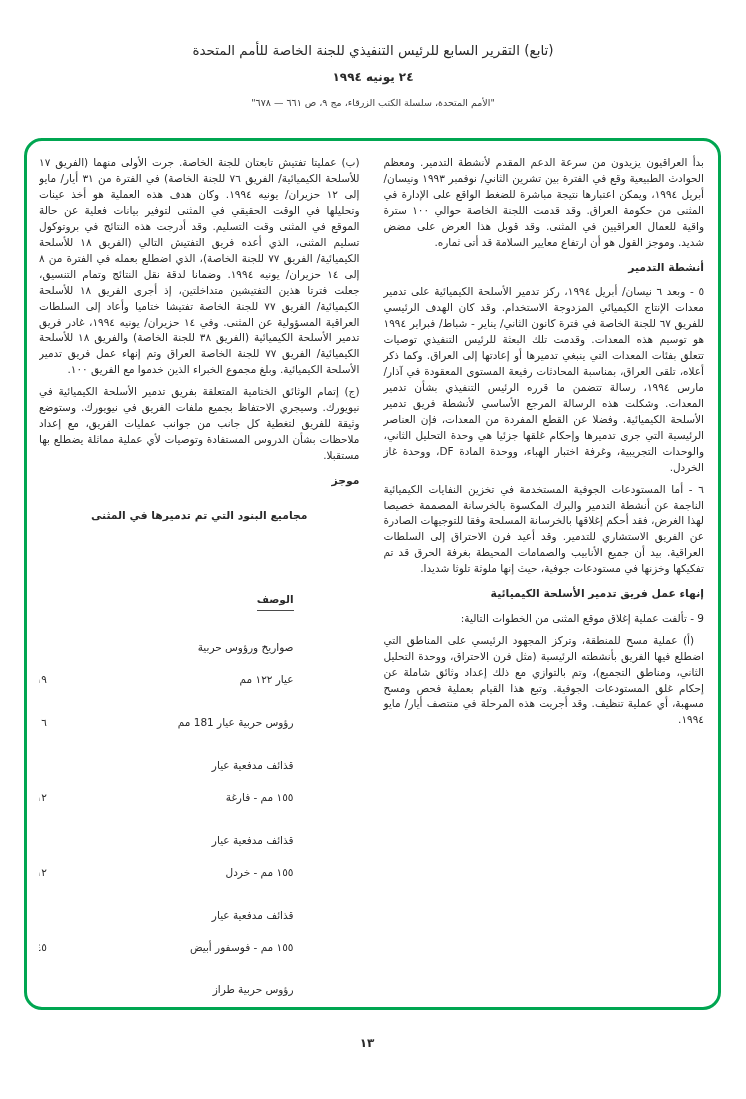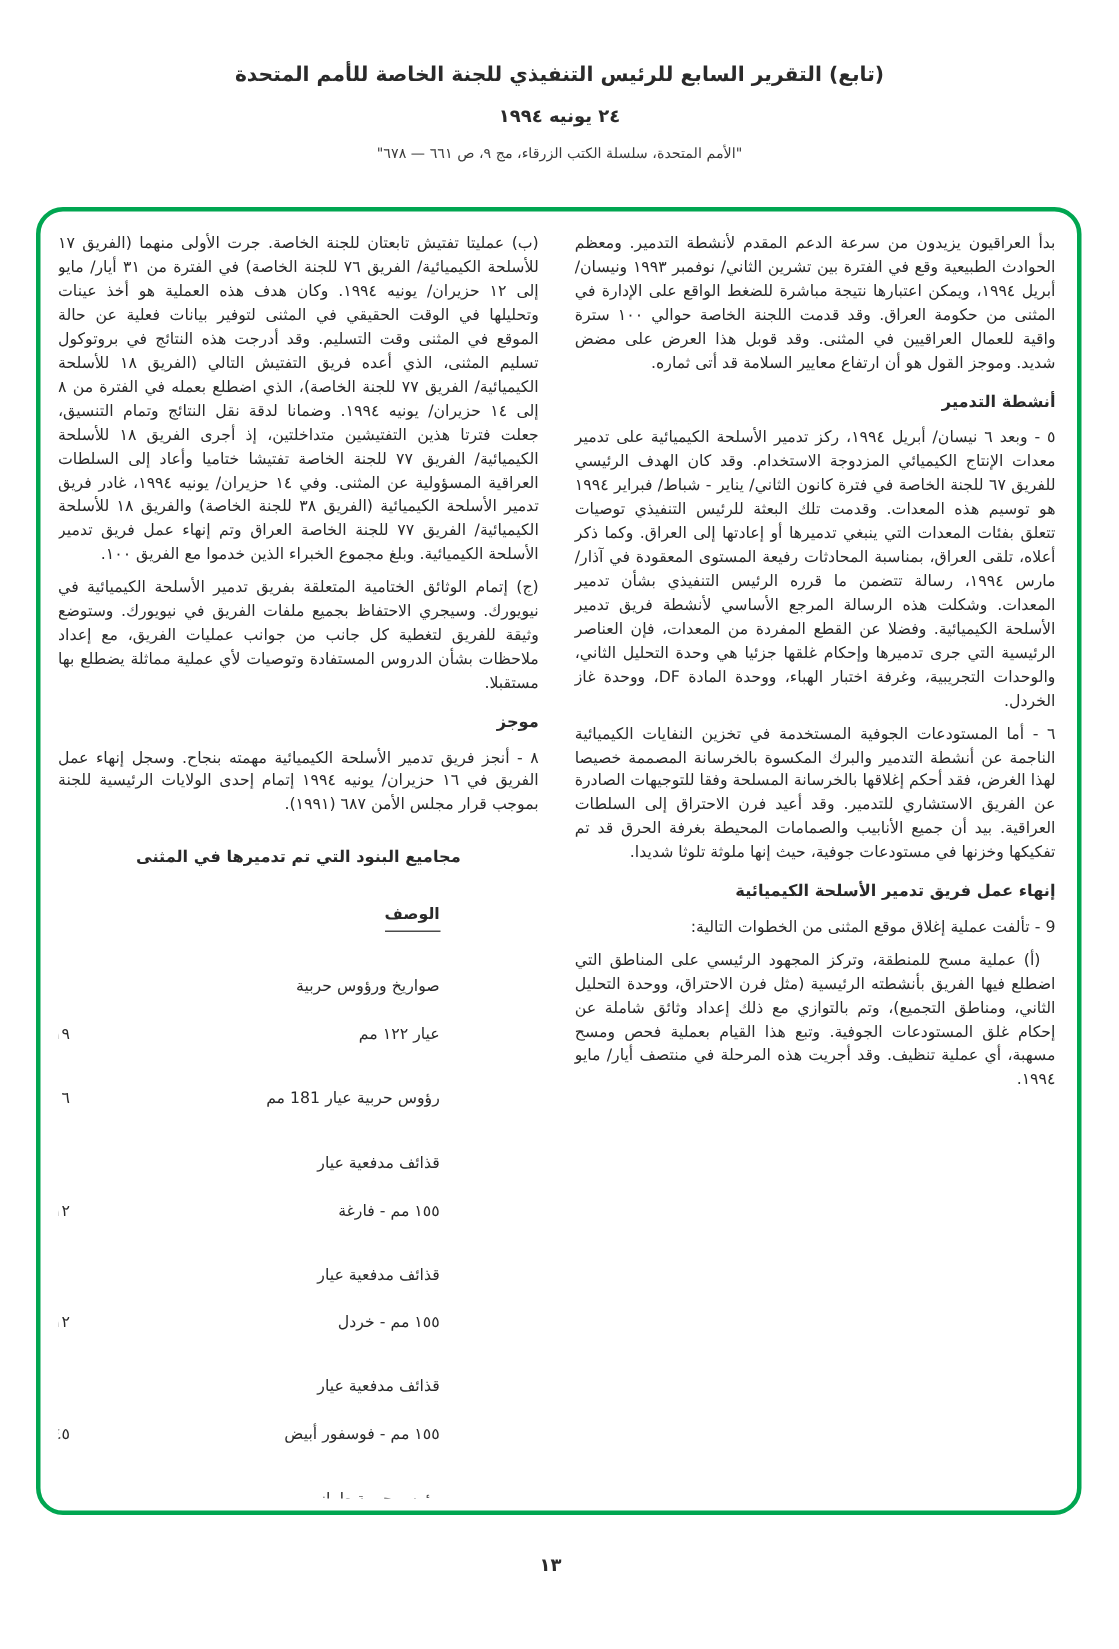--- a/index.html
+++ b/index.html
@@ -8,21 +8,21 @@
     background:#ffffff;
     font-family:"DejaVu Sans", sans-serif;
     color:#2a2a2a;
     direction:rtl;
     position:relative;
   }
   .page { position:relative; width:746px; height:1099px; background:#ffffff; overflow:hidden; }
 
   
   .header { text-align:center; padding-top:42px; }
-  .title  { font-size:13.5px; font-weight:bold; letter-spacing:0.2px; }
+  .title  { font-size:13.5px; font-weight:normal; letter-spacing:0.2px; }
   .date   { font-size:12px; font-weight:bold; margin-top:12px; }
   .source { font-size:9.5px; margin-top:13px; color:#3a3a3a; }
 
   
   .green-box {
     position:absolute;
     top:138px; right:25px; left:24px; height:872px;
     border:3px solid var(--border-green, #00a651);
     border-radius:18px;
     padding:14px 14px 8px 12px;
@@ -43,20 +43,21 @@
   .heading.center { text-align:center; margin-top:18px; margin-bottom:20px; }
 
   
   .totals { padding:2px 66px 0 6px; }
   .thead {
     display:inline-block;
     font-weight:bold;
     border-bottom:1px solid #4a4a4a;
     padding-bottom:2px;
     margin-bottom:13px;
+    margin-top:46px;
   }
   .trow {
     display:flex;
     justify-content:space-between;
     align-items:flex-end;
     margin-bottom:11px;
   }
   .tdesc { }
   .dline { display:block;margin-top:16px; }
   .dline:empty { display:none; }
@@ -97,21 +98,20 @@
         <p class="para">٦ - أما المستودعات الجوفية المستخدمة في تخزين النفايات الكيميائية الناجمة عن أنشطة التدمير والبرك المكسوة بالخرسانة المصممة خصيصا لهذا الغرض، فقد أحكم إغلاقها بالخرسانة المسلحة وفقا للتوجيهات الصادرة عن الفريق الاستشاري للتدمير. وقد أعيد فرن الاحتراق إلى السلطات العراقية. بيد أن جميع الأنابيب والصمامات المحيطة بغرفة الحرق قد تم تفكيكها وخزنها في مستودعات جوفية، حيث إنها ملوثة تلوثا شديدا.</p>
         <div class="heading">إنهاء عمل فريق تدمير الأسلحة الكيميائية</div>
         <p class="para">9 - تألفت عملية إغلاق موقع المثنى من الخطوات التالية:</p>
         <p class="para sub">(أ) عملية مسح للمنطقة، وتركز المجهود الرئيسي على المناطق التي اضطلع فيها الفريق بأنشطته الرئيسية (مثل فرن الاحتراق، ووحدة التحليل الثاني، ومناطق التجميع)، وتم بالتوازي مع ذلك إعداد وثائق شاملة عن إحكام غلق المستودعات الجوفية. وتبع هذا القيام بعملية فحص ومسح مسهبة، أي عملية تنظيف. وقد أجريت هذه المرحلة في منتصف أيار/ مايو ١٩٩٤.</p>
       </div>
 
       <div class="col">
         <p class="para">(ب) عمليتا تفتيش تابعتان للجنة الخاصة. جرت الأولى منهما (الفريق ١٧ للأسلحة الكيميائية/ الفريق ٧٦ للجنة الخاصة) في الفترة من ٣١ أيار/ مايو إلى ١٢ حزيران/ يونيه ١٩٩٤. وكان هدف هذه العملية هو أخذ عينات وتحليلها في الوقت الحقيقي في المثنى لتوفير بيانات فعلية عن حالة الموقع في المثنى وقت التسليم. وقد أدرجت هذه النتائج في بروتوكول تسليم المثنى، الذي أعده فريق التفتيش التالي (الفريق ١٨ للأسلحة الكيميائية/ الفريق ٧٧ للجنة الخاصة)، الذي اضطلع بعمله في الفترة من ٨ إلى ١٤ حزيران/ يونيه ١٩٩٤. وضمانا لدقة نقل النتائج وتمام التنسيق، جعلت فترتا هذين التفتيشين متداخلتين، إذ أجرى الفريق ١٨ للأسلحة الكيميائية/ الفريق ٧٧ للجنة الخاصة تفتيشا ختاميا وأعاد إلى السلطات العراقية المسؤولية عن المثنى. وفي ١٤ حزيران/ يونيه ١٩٩٤، غادر فريق تدمير الأسلحة الكيميائية (الفريق ٣٨ للجنة الخاصة) والفريق ١٨ للأسلحة الكيميائية/ الفريق ٧٧ للجنة الخاصة العراق وتم إنهاء عمل فريق تدمير الأسلحة الكيميائية. وبلغ مجموع الخبراء الذين خدموا مع الفريق ١٠٠.</p>
         <p class="para">(ج) إتمام الوثائق الختامية المتعلقة بفريق تدمير الأسلحة الكيميائية في نيويورك. وسيجري الاحتفاظ بجميع ملفات الفريق في نيويورك. وستوضع وثيقة للفريق لتغطية كل جانب من جوانب عمليات الفريق، مع إعداد ملاحظات بشأن الدروس المستفادة وتوصيات لأي عملية مماثلة يضطلع بها مستقبلا.</p>
         <div class="heading">موجز</div>
-        <p class="para">٨ - أنجز فريق تدمير الأسلحة الكيميائية مهمته بنجاح. وسجل إنهاء عمل الفريق في ١٦ حزيران/ يونيه ١٩٩٤ إتمام إحدى الولايات الرئيسية للجنة بموجب قرار مجلس الأمن ٦٨٧ (١٩٩١).</p>
         <div class="heading center">مجاميع البنود التي تم تدميرها في المثنى</div>
 
         <div class="totals">
           <div class="thead">الوصف</div>
 
           <div class="trow">
             <div class="tdesc">
               <span class="dline">صواريخ ورؤوس حربية</span>
               <span class="dline">عيار ١٢٢ مم</span>
             </div>

